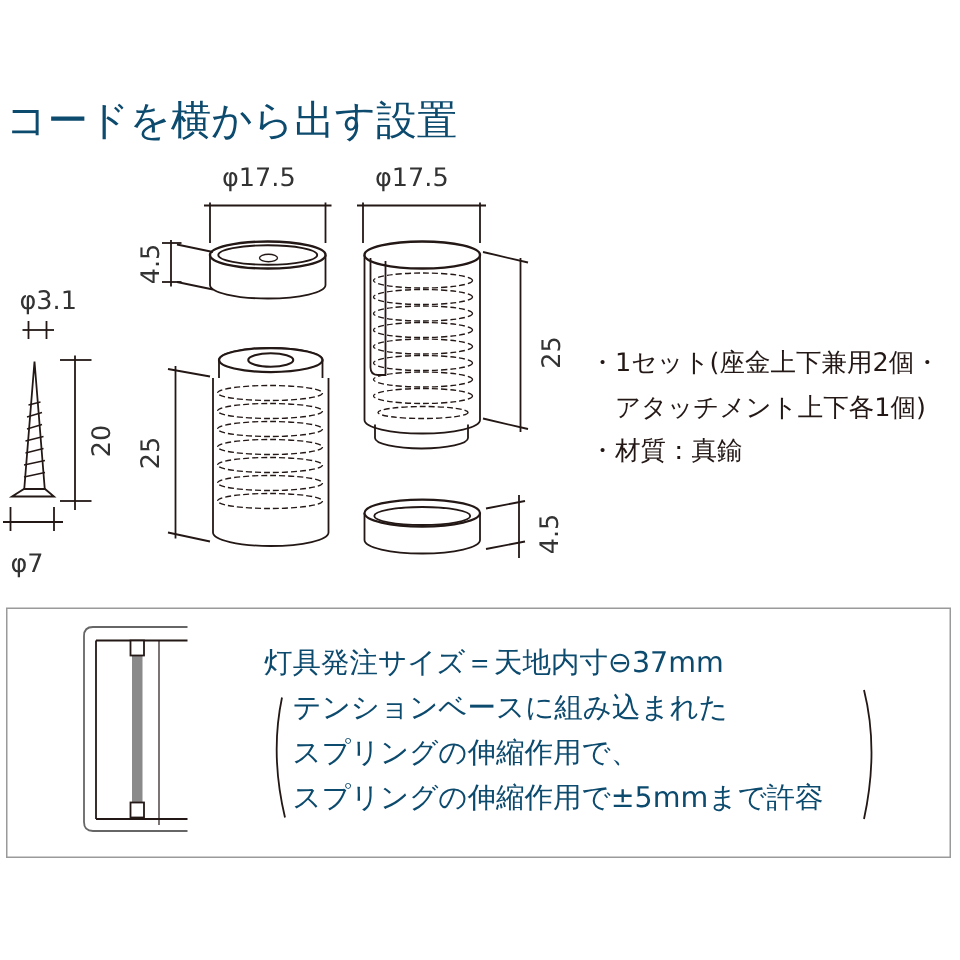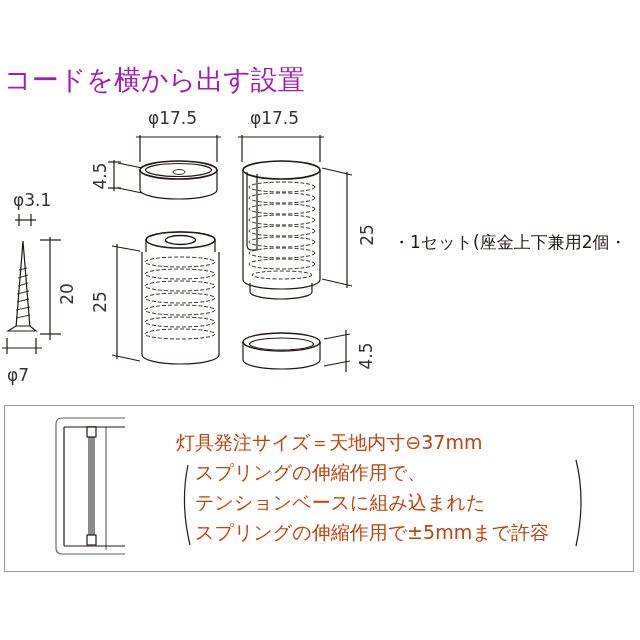--- a/index.html
+++ b/index.html
@@ -1,28 +1,28 @@
 <!DOCTYPE html>
 <html><head>
   <meta charset="utf-8">
   <style>
     html, body { margin: 0; padding: 0; background: #ffffff; }
     body { width: 640px; height: 640px; position: relative; overflow: hidden;
            font-family: "DejaVu Sans", "Liberation Sans", sans-serif; color: #231815; }
     .title { position: absolute; left: 4px; top: 62px; font-size: 27px; letter-spacing: 0px;
-             color: #a21caf; white-space: nowrap; }
+             color: #0c4a6e; white-space: nowrap; }
     svg.drawing { position: absolute; left: 0; top: 0; }
     .dim { font-family: "DejaVu Sans", "Liberation Sans", sans-serif; font-size: 17px; fill: #333; }
     .spec { position: absolute; left: 393px; top: 228px; font-size: 17px; line-height: 29.5px;
             color: #231815; white-space: nowrap; }
     .spec div { margin: 0; }
     .panel { position: absolute; left: 4px; top: 405px; width: 630px; height: 167px;
              border: 1.5px solid #9a9a9a; box-sizing: border-box; }
     .note { position: absolute; left: 176px; top: 427px; font-size: 19px; line-height: 30px;
-            color: #c2410c; white-space: nowrap; }
+            color: #0c4a6e; white-space: nowrap; }
     .note .sub { padding-left: 19px; }
   </style>
 </head>
 <body>
 
 <div class="title">コードを横から出す設置</div>
 
 <svg class="drawing" width="640" height="640" viewBox="0 0 640 640">
   <g stroke="#231815" fill="none" stroke-width="1.2">
 
@@ -139,22 +139,24 @@
   <text class="dim" transform="translate(106 302) rotate(-90)" text-anchor="middle">25</text>
   <text class="dim" transform="translate(373 235) rotate(-90)" text-anchor="middle">25</text>
   <text class="dim" transform="translate(372 356) rotate(-90)" text-anchor="middle">4.5</text>
   <text class="dim" x="13" y="206">φ3.1</text>
   <text class="dim" transform="translate(73 294) rotate(-90)" text-anchor="middle">20</text>
   <text class="dim" x="7" y="381">φ7</text>
 </svg>
 
 <div class="spec">
   <div>・1セット(座金上下兼用2個・</div>
+  <div>　アタッチメント上下各1個)</div>
+  <div>・材質：真鍮</div>
 </div>
 
 <div class="panel"></div>
 
 <div class="note">
   <div>灯具発注サイズ＝天地内寸⊖37mm</div>
+  <div class="sub">テンションベースに組み込まれた</div>
   <div class="sub">スプリングの伸縮作用で、</div>
-  <div class="sub">テンションベースに組み込まれた</div>
   <div class="sub">スプリングの伸縮作用で±5mmまで許容</div>
 </div>
 
 </body></html>

